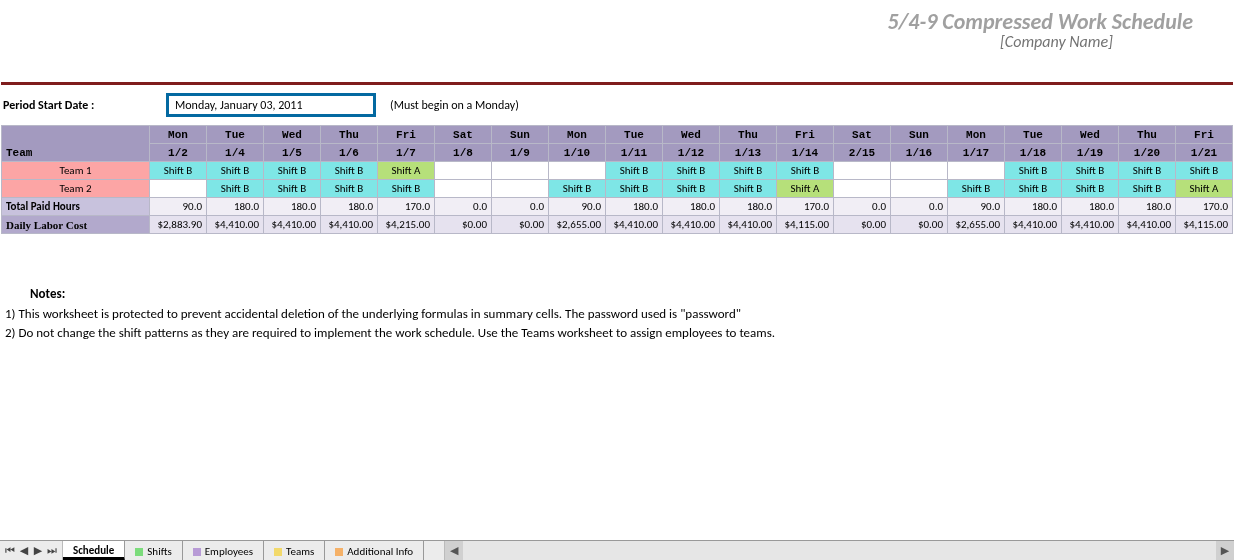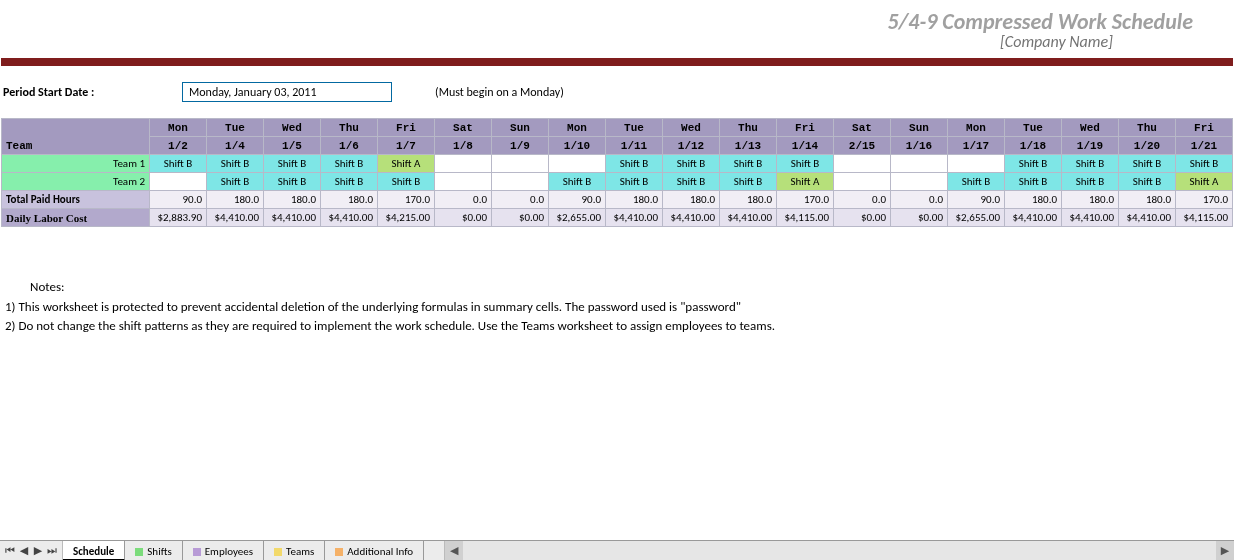--- a/index.html
+++ b/index.html
@@ -5,22 +5,22 @@
   * { box-sizing: border-box; }
   body {
     margin: 0;
     font-family: Calibri, Arial, sans-serif;
     font-size: 12px;
     background: #fff;
     width: 1234px;
     color: #000;
   }
   .header {
-    height: 66px;
-    border-bottom: 8px solid #7f1d1d;
+    height: 85px;
+    border-bottom: 3px solid #7f1d1d;
     position: relative;
   }
   .title {
     position: absolute;
     right: 40px;
     top: 8px;
     font-size: 22px;
     font-style: italic;
     font-weight: bold;
     color: #a0a0a0;
@@ -30,61 +30,61 @@
     position: absolute;
     right: 120px;
     top: 32px;
     font-size: 16px;
     font-style: italic;
     color: #737373;
   }
   .period-row {
     display: flex;
     align-items: center;
-    padding: 16px 2px;
-    gap: 24px;
+    padding: 8px 2px;
+    gap: 8px;
   }
   .period-label { font-weight: bold; min-width: 155px;}
   .period-input {
-    border: 1px solid #0369a1;
+    border: 3px solid #0369a1;
     background: #fff;
     padding: 2px 6px;
     width: 210px;
     font-family: inherit;
     font-size: 12px;
   }
-  .period-hint { margin-left: 19px; }
+  .period-hint { margin-left: 6px; }
   table.schedule {
     border-collapse: collapse;
     width: 1232px;
     table-layout: fixed;
   }
   table.schedule td, table.schedule th {
     border: 1px solid #b8b8c8;
     padding: 2px 4px;
     font-size: 11px;
     height: 18px;
     overflow: hidden;
     white-space: nowrap;
   }
   .hdr { background: #a39abf; font-weight: bold; text-align: center; font-family: Liberation Mono, monospace; }
   .hdr-left { text-align: left; }
-  .team-cell { background: #86efac; text-align: right; }
+  .team-cell { background: #fca5a5; text-align: center; }
   .shift-b { background: #7ee6e6; text-align: center; }
   .shift-a { background: #b6e07a; text-align: center; }
   .empty  { background: #ffffff; }
   .num { text-align: right; background: #f1eef5; }
   .totals-label { background:#c8c2dd; font-weight:bold;}
   .cost-label { background:#b2a9cc; font-weight:bold;font-family:Liberation Serif, serif;}
   .num-cost { text-align:right; background:#e6e2ef;}
   col.label { width: 148px; }
   col.day { width: 57px; }
 
   .notes { margin: 50px 4px 0; font-size: 13px; line-height: 1.5; }
-  .notes-h { font-weight: normal; padding-left: 25px; }
+  .notes-h { font-weight: bold; padding-left: 25px; }
 
   .tabs {
     position: absolute;
     bottom: 0;
     left: 0;
     right: 0;
     height: 20px;
     background: #ececec;
     border-top: 1px solid #999;
     display: flex;
@@ -93,21 +93,21 @@
   }
   .nav-btns { display: flex; align-items: center; gap: 2px; padding: 0 4px; border-right:1px solid #bbb;}
   .nav-btn { width: 12px; text-align:center; color:#444; cursor:pointer;}
   .tab {
     padding: 2px 10px 0;
     border-right: 1px solid #999;
     position: relative;
     cursor: pointer;
     display:flex; align-items:center;
   }
-  .tab.active { background:#fff; font-weight:bold; border-bottom:2px solid #000000; margin-bottom:-1px;text-align:right;}
+  .tab.active { background:#fff; font-weight:bold; border-bottom:4px solid #000000; margin-bottom:-1px;text-align:right;}
   .t-shifts::before, .t-emp::before, .t-teams::before, .t-add::before {
     content:""; display:inline-block; width:8px; height:8px; margin-right:4px;
   }
   .t-shifts::before{background:#7cdc7c;}
   .t-emp::before{background:#b89bd6;}
   .t-teams::before{background:#f2d96b;}
   .t-add::before{background:#f5b168;}
   .scroll-track { flex:1; margin-left:20px; background:#e6e6e6; border-left:1px solid #bbb; position:relative;}
   .scroll-arrow-l, .scroll-arrow-r {
     position:absolute; top:0; width:18px; height:100%; background:#d0d0d0;

